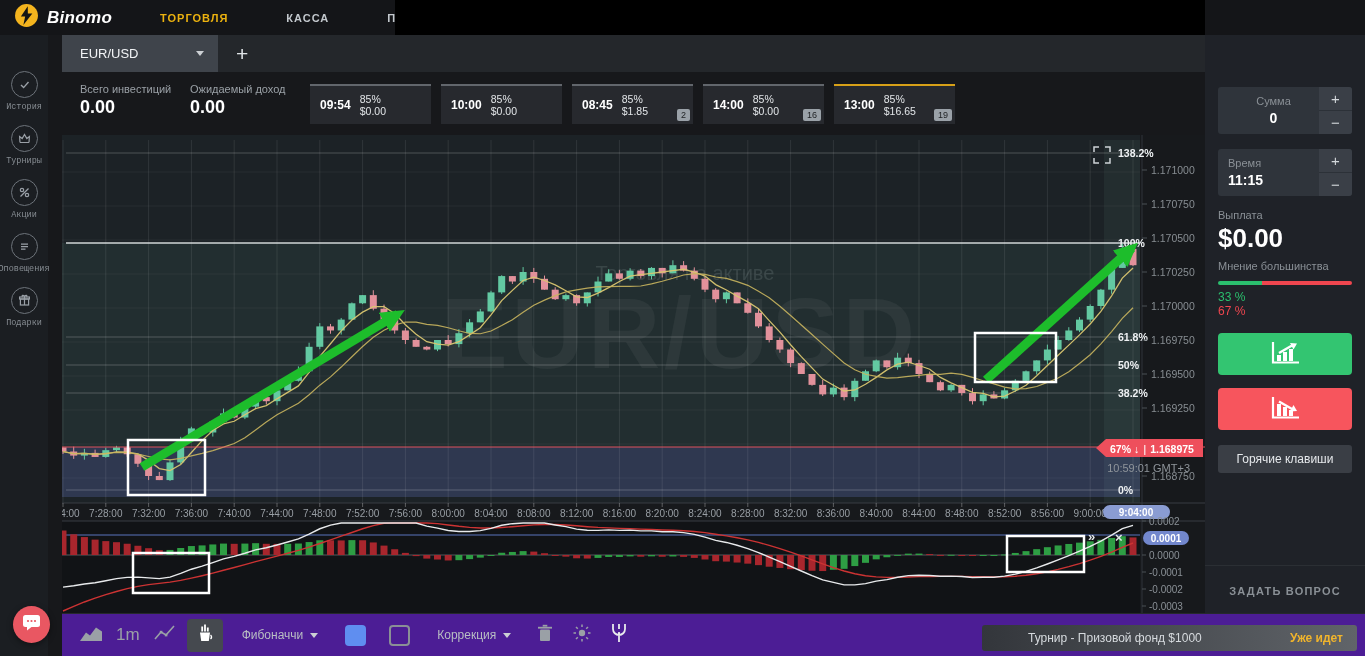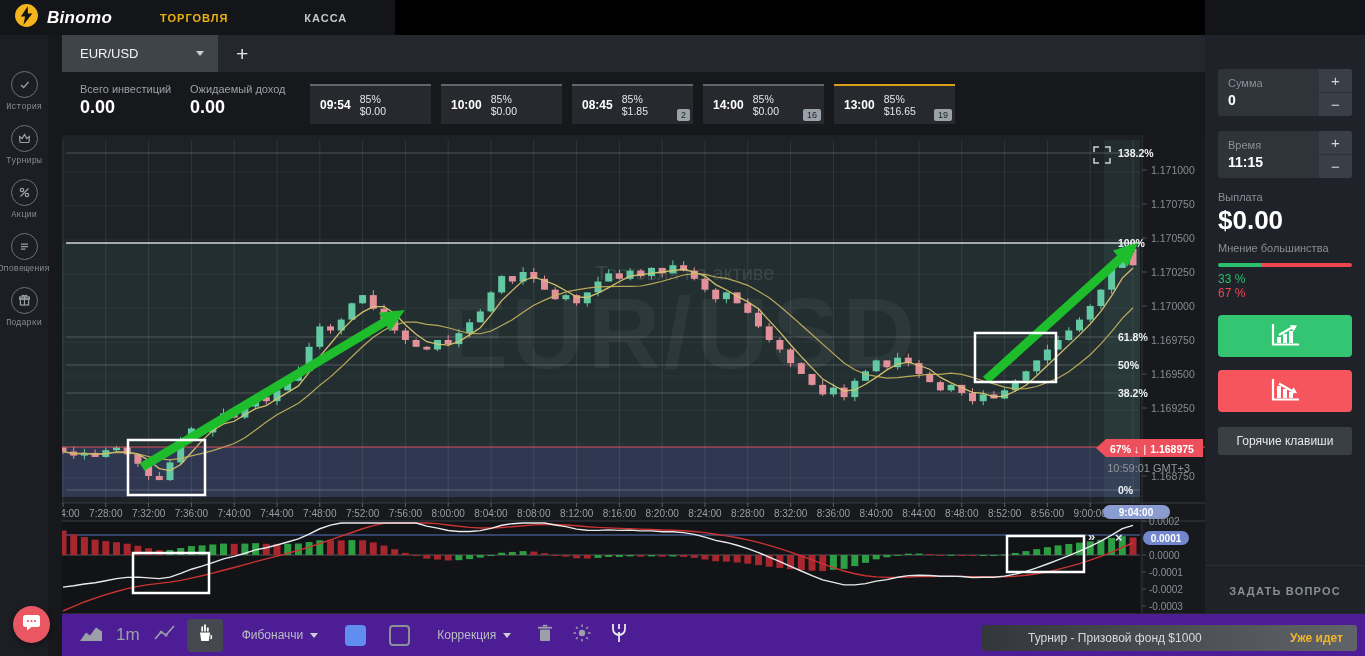--- a/index.html
+++ b/index.html
@@ -2,21 +2,21 @@
 <html><head>
 <meta charset="utf-8">
 <style>
   * { margin:0; padding:0; box-sizing:border-box; }
   html,body { width:1365px; height:656px; background:#17181b; font-family:"Liberation Sans",sans-serif; overflow:hidden; position:relative; color:#e6e9ec; }
 
   
   .topnav { position:absolute; left:0; top:0; width:1365px; height:35px; background:#141518; display:flex; align-items:center; z-index:30; }
   .brand { display:flex; align-items:center; gap:8px; margin-left:14px;text-align:right; }
   .brand-name { color:#fff; font-size:17px; font-weight:bold; font-style:italic; letter-spacing:.3px; }
-  .nav-items { display:flex; margin-left:48px; gap:76px; }
+  .nav-items { display:flex; margin-left:48px; gap:58px; }
   .nav-item { font-size:11px; font-weight:bold; letter-spacing:1px; color:#c3c8cd; cursor:pointer; }
   .nav-item.active { color:#ecb20f; }
   .redacted { position:absolute; left:395px; top:0; width:810px; height:35px; background:#000; }
 
   
   .sidebar { position:absolute; left:0; top:35px; width:48px; height:621px; background:#1b1e22; z-index:20;font-family:Liberation Mono, monospace; }
   .sb-items { display:flex; flex-direction:column; align-items:center; padding-top:36px; }
   .sb-item { display:flex; flex-direction:column; align-items:center; margin-bottom:13px; cursor:pointer; width:62px; }
   .sb-ico { width:27px; height:27px; border:1px solid #6d737a; border-radius:50%; display:flex; align-items:center; justify-content:center; color:#9aa0a7; }
   .sb-label { font-size:8.5px; color:#878d93; margin-top:4px; }
@@ -63,21 +63,21 @@
 
   
   .rpanel { position:absolute; left:1205px; top:35px; width:160px; height:578px; background:#1f2228; padding:0 13px; z-index:20; }
   .inbox { height:47px; background:#2f343b; border-radius:3px; display:flex; overflow:hidden; }
   .inbox .main { flex:1; padding:8px 0 0 10px; cursor:text; }
   .inbox .main .lbl { font-size:11px; color:#8a9096; }
   .inbox .main .val { font-size:14px; font-weight:bold; color:#fff; margin-top:3px; }
   .inbox .ctrls { width:33px; background:#3a3f47; display:flex; flex-direction:column; }
   .inbox .ctrls div { flex:1; display:flex; align-items:center; justify-content:center; color:#d3d7db; font-size:15px; cursor:pointer; }
   .inbox .ctrls .minus { border-top:1px solid #2c3138; }
-  .amount-box { margin-top:34px; }
+  .amount-box { margin-top:52px;text-align:center; }
   .time-box { margin-top:15px; }
   .plabel { font-size:11px; color:#8a9096; }
   .payout-lbl { margin-top:13px; }
   .payout-val { font-size:26px; font-weight:bold; color:#fff; margin-top:2px; }
   .majority-lbl { margin-top:6px; }
   .mbar { margin-top:9px; height:4px; display:flex; border-radius:2px; overflow:hidden; }
   .mbar .g { background:#2bbf6e; } .mbar .r { background:#ef464f; flex:1; }
   .mvals { display:flex; justify-content:space-between; margin-top:5px;flex-direction:column; }
   .mvals .g { color:#2bbf6e; font-size:12px; } .mvals .r { color:#ef464f; font-size:12px; }
   .btn-call { margin-top:15px; height:42px; background:#33c571; border-radius:4px; display:flex; align-items:center; justify-content:center; cursor:pointer; }

